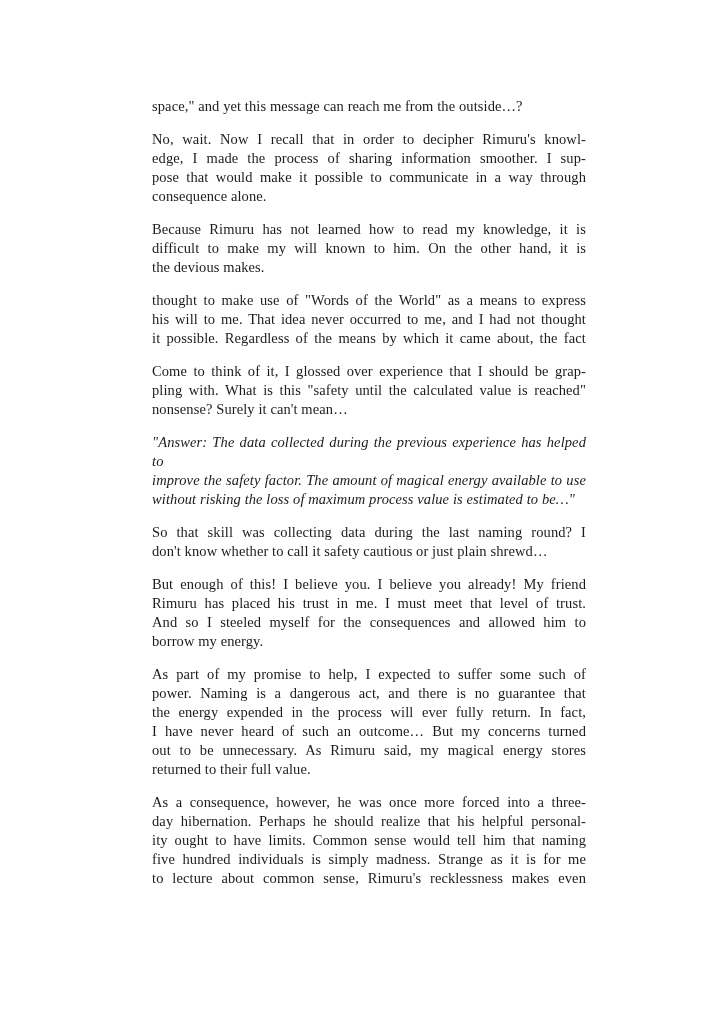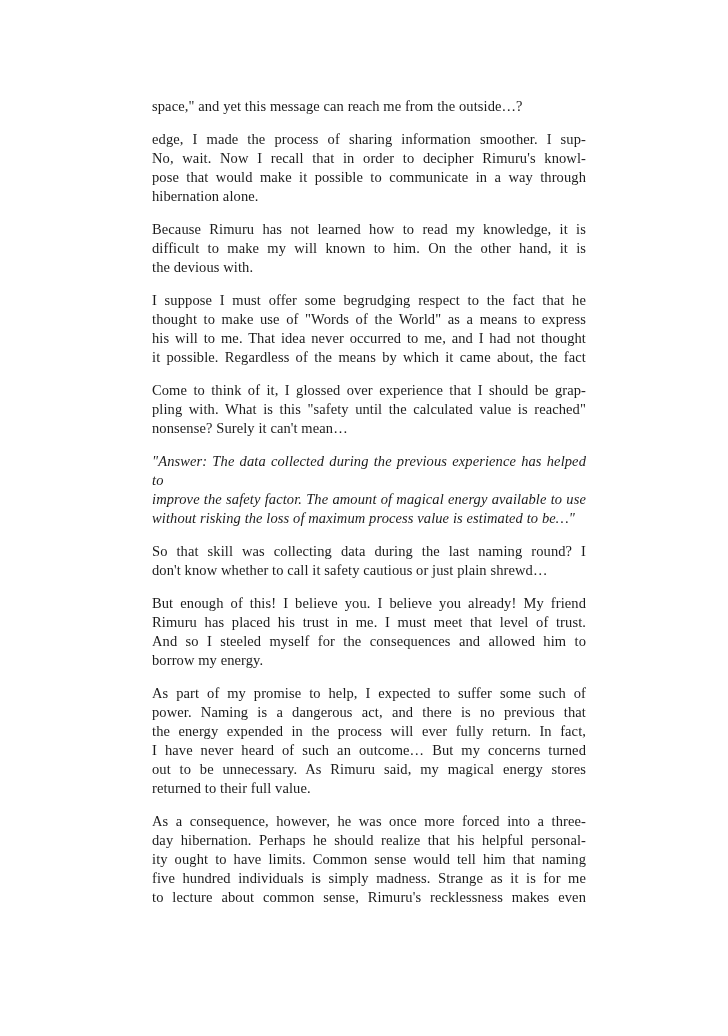--- a/index.html
+++ b/index.html
@@ -42,32 +42,31 @@
 </style>
 </head>
 <body>
 
 <div class="page">
   <div class="text-block">
       <div class="para">
         <div class="line last">space," and yet this message can reach me from the outside…?</div>
       </div>
       <div class="para">
+        <div class="line">No, wait. Now I recall that in order to decipher Rimuru's knowl-</div>
         <div class="line">edge, I made the process of sharing information smoother. I sup-</div>
-        <div class="line">No, wait. Now I recall that in order to decipher Rimuru's knowl-</div>
         <div class="line">pose that would make it possible to communicate in a way through</div>
-        <div class="line last">hibernation alone.</div>
+        <div class="line last">consequence alone.</div>
       </div>
       <div class="para">
         <div class="line">Because Rimuru has not learned how to read my knowledge, it is</div>
         <div class="line">difficult to make my will known to him. On the other hand, it is</div>
-        <div class="line last">the devious with.</div>
+        <div class="line last">the devious makes.</div>
       </div>
       <div class="para">
-        <div class="line">I suppose I must offer some begrudging respect to the fact that he</div>
         <div class="line">thought to make use of "Words of the World" as a means to express</div>
         <div class="line">his will to me. That idea never occurred to me, and I had not thought</div>
         <div class="line">it possible. Regardless of the means by which it came about, the fact</div>
       </div>
       <div class="para">
         <div class="line">Come to think of it, I glossed over experience that I should be grap-</div>
         <div class="line">pling with. What is this "safety until the calculated value is reached"</div>
         <div class="line last">nonsense? Surely it can't mean…</div>
       </div>
       <div class="para italic">
@@ -80,21 +79,21 @@
         <div class="line last">don't know whether to call it safety cautious or just plain shrewd…</div>
       </div>
       <div class="para">
         <div class="line">But enough of this! I believe you. I believe you already! My friend</div>
         <div class="line">Rimuru has placed his trust in me. I must meet that level of trust.</div>
         <div class="line">And so I steeled myself for the consequences and allowed him to</div>
         <div class="line last">borrow my energy.</div>
       </div>
       <div class="para">
         <div class="line">As part of my promise to help, I expected to suffer some such of</div>
-        <div class="line">power. Naming is a dangerous act, and there is no previous that</div>
+        <div class="line">power. Naming is a dangerous act, and there is no guarantee that</div>
         <div class="line">the energy expended in the process will ever fully return. In fact,</div>
         <div class="line">I have never heard of such an outcome… But my concerns turned</div>
         <div class="line">out to be unnecessary. As Rimuru said, my magical energy stores</div>
         <div class="line last">returned to their full value.</div>
       </div>
       <div class="para">
         <div class="line">As a consequence, however, he was once more forced into a three-</div>
         <div class="line">day hibernation. Perhaps he should realize that his helpful personal-</div>
         <div class="line">ity ought to have limits. Common sense would tell him that naming</div>
         <div class="line">five hundred individuals is simply madness. Strange as it is for me</div>

